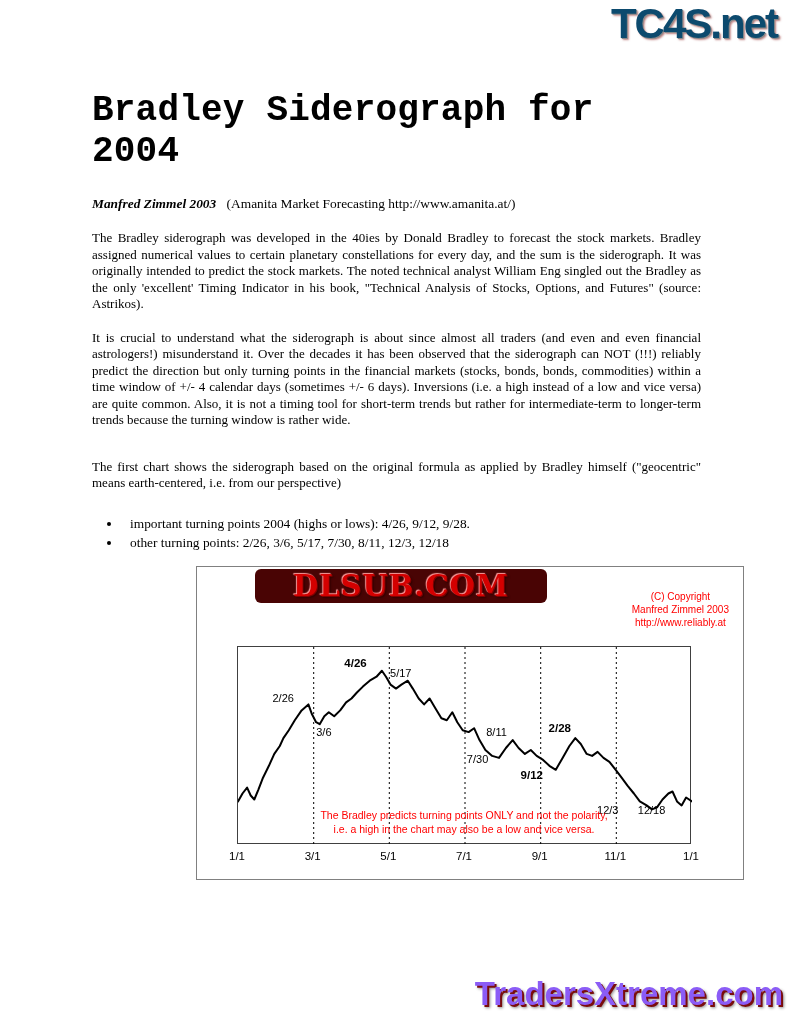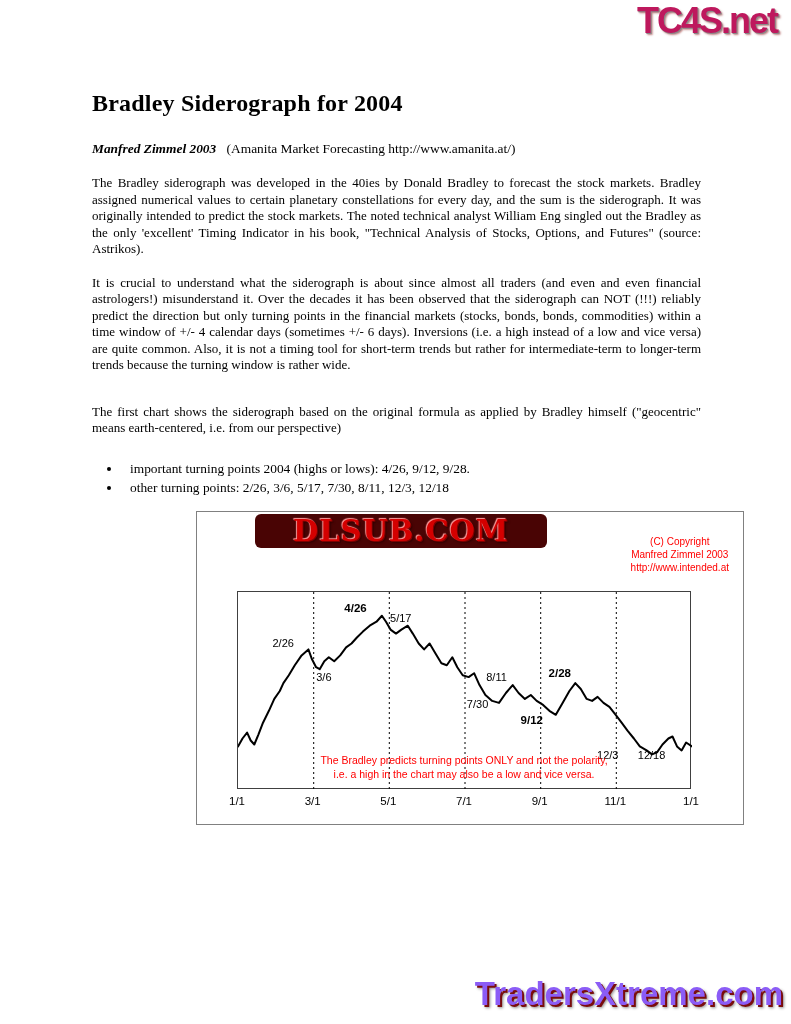--- a/index.html
+++ b/index.html
@@ -6,28 +6,28 @@
   html,body { margin:0; padding:0; background:#ffffff; }
   .page {
     position:relative; width:791px; height:1024px; background:#fff;
     overflow:hidden; font-family:"Liberation Serif", serif; color:#000;
   }
 
   
   .tc4s {
     position:absolute; top:0px; right:14px;
     font-family:"Liberation Sans", sans-serif; font-weight:bold;
-    font-size:36px; letter-spacing:-2px; color:#be185d;
+    font-size:42px; letter-spacing:-2px; color:#0c4a6e;
     text-shadow:1px 1px 0 #8a8a8a, 2px 2px 2px rgba(140,30,30,.55);
   }
 
   
   .doc { position:absolute; left:92px; top:90px; width:609px; }
   h1.title {
-    font-size:24px; font-weight:bold; margin:0 0 24px 0; letter-spacing:.2px;
+    font-size:36px; font-weight:bold; margin:0 0 24px 0; letter-spacing:.2px;font-family:Liberation Mono, monospace;
   }
   .author { font-size:13.4px; margin:0 0 18px 0; }
   .author-name { font-weight:bold; font-style:italic; }
   .author-affil { margin-left:7px; }
   p.par {
     font-size:13px; line-height:1.27; text-align:justify; margin:0 0 17px 0;
   }
   p.par.gap-lg { margin-bottom:30px; }
   p.par.p3 { margin-bottom:22px; }
   ul.bullets { margin:0 0 14px 0; padding-left:30px; }
@@ -116,21 +116,21 @@
 
     <div class="figure">
       <div class="banner">
         <span>DLSUB.COM</span>
       </div>
 
 
       <div class="copyright">
         <div>(C) Copyright</div>
         <div>Manfred Zimmel 2003</div>
-        <div>http://www.intended.at</div>
+        <div>http://www.reliably.at</div>
       </div>
 
       <div class="plot">
         <svg width="454" height="198" viewBox="0 0 454 198">
             <line x1="75.7" x2="75.7" y1="0" y2="198" stroke="#000" stroke-width="1" stroke-dasharray="2,3"></line>
             <line x1="151.3" x2="151.3" y1="0" y2="198" stroke="#000" stroke-width="1" stroke-dasharray="2,3"></line>
             <line x1="227.0" x2="227.0" y1="0" y2="198" stroke="#000" stroke-width="1" stroke-dasharray="2,3"></line>
             <line x1="302.7" x2="302.7" y1="0" y2="198" stroke="#000" stroke-width="1" stroke-dasharray="2,3"></line>
             <line x1="378.3" x2="378.3" y1="0" y2="198" stroke="#000" stroke-width="1" stroke-dasharray="2,3"></line>
             <polyline points="0.0,154.4 4.5,146.5 9.1,140.6 12.7,148.5 16.3,152.5 20.4,142.6 25.0,130.7 30.9,118.8 36.3,106.9 41.8,99.0 45.4,91.1 50.8,83.2 56.8,73.3 63.6,63.4 70.4,57.4 74.0,67.3 78.1,75.2 81.7,77.2 86.3,69.3 90.8,65.3 96.2,69.3 102.2,63.4 108.1,55.4 113.5,51.5 118.9,45.5 124.9,39.6 131.7,33.7 138.5,29.7 143.9,23.8 148.0,29.7 152.5,37.6 158.0,41.6 163.4,37.6 169.8,33.7 174.8,41.6 180.7,51.5 186.1,57.4 191.6,51.5 197.5,61.4 203.4,71.3 208.8,73.3 214.3,65.3 219.3,75.2 224.7,83.2 230.6,85.1 236.1,81.2 241.5,93.1 247.4,103.0 254.2,108.9 261.0,110.9 267.9,101.0 274.7,93.1 280.6,101.0 286.9,106.9 292.8,103.0 298.7,108.9 305.1,112.9 311.4,118.8 317.8,122.8 324.6,110.9 331.4,99.0 337.3,91.1 342.8,97.0 348.7,106.9 354.1,108.9 359.6,104.9 365.5,110.9 371.4,114.8 377.7,122.8 383.6,130.7 389.5,138.6 395.9,146.5 401.8,154.4 408.6,158.4 414.0,162.4 419.0,160.4 424.5,152.5 430.4,146.5 434.5,144.5 439.0,154.4 443.6,158.4 448.1,150.5 454.0,154.4" fill="none" stroke="#000000" stroke-width="2" stroke-linejoin="round" stroke-linecap="round"></polyline>

